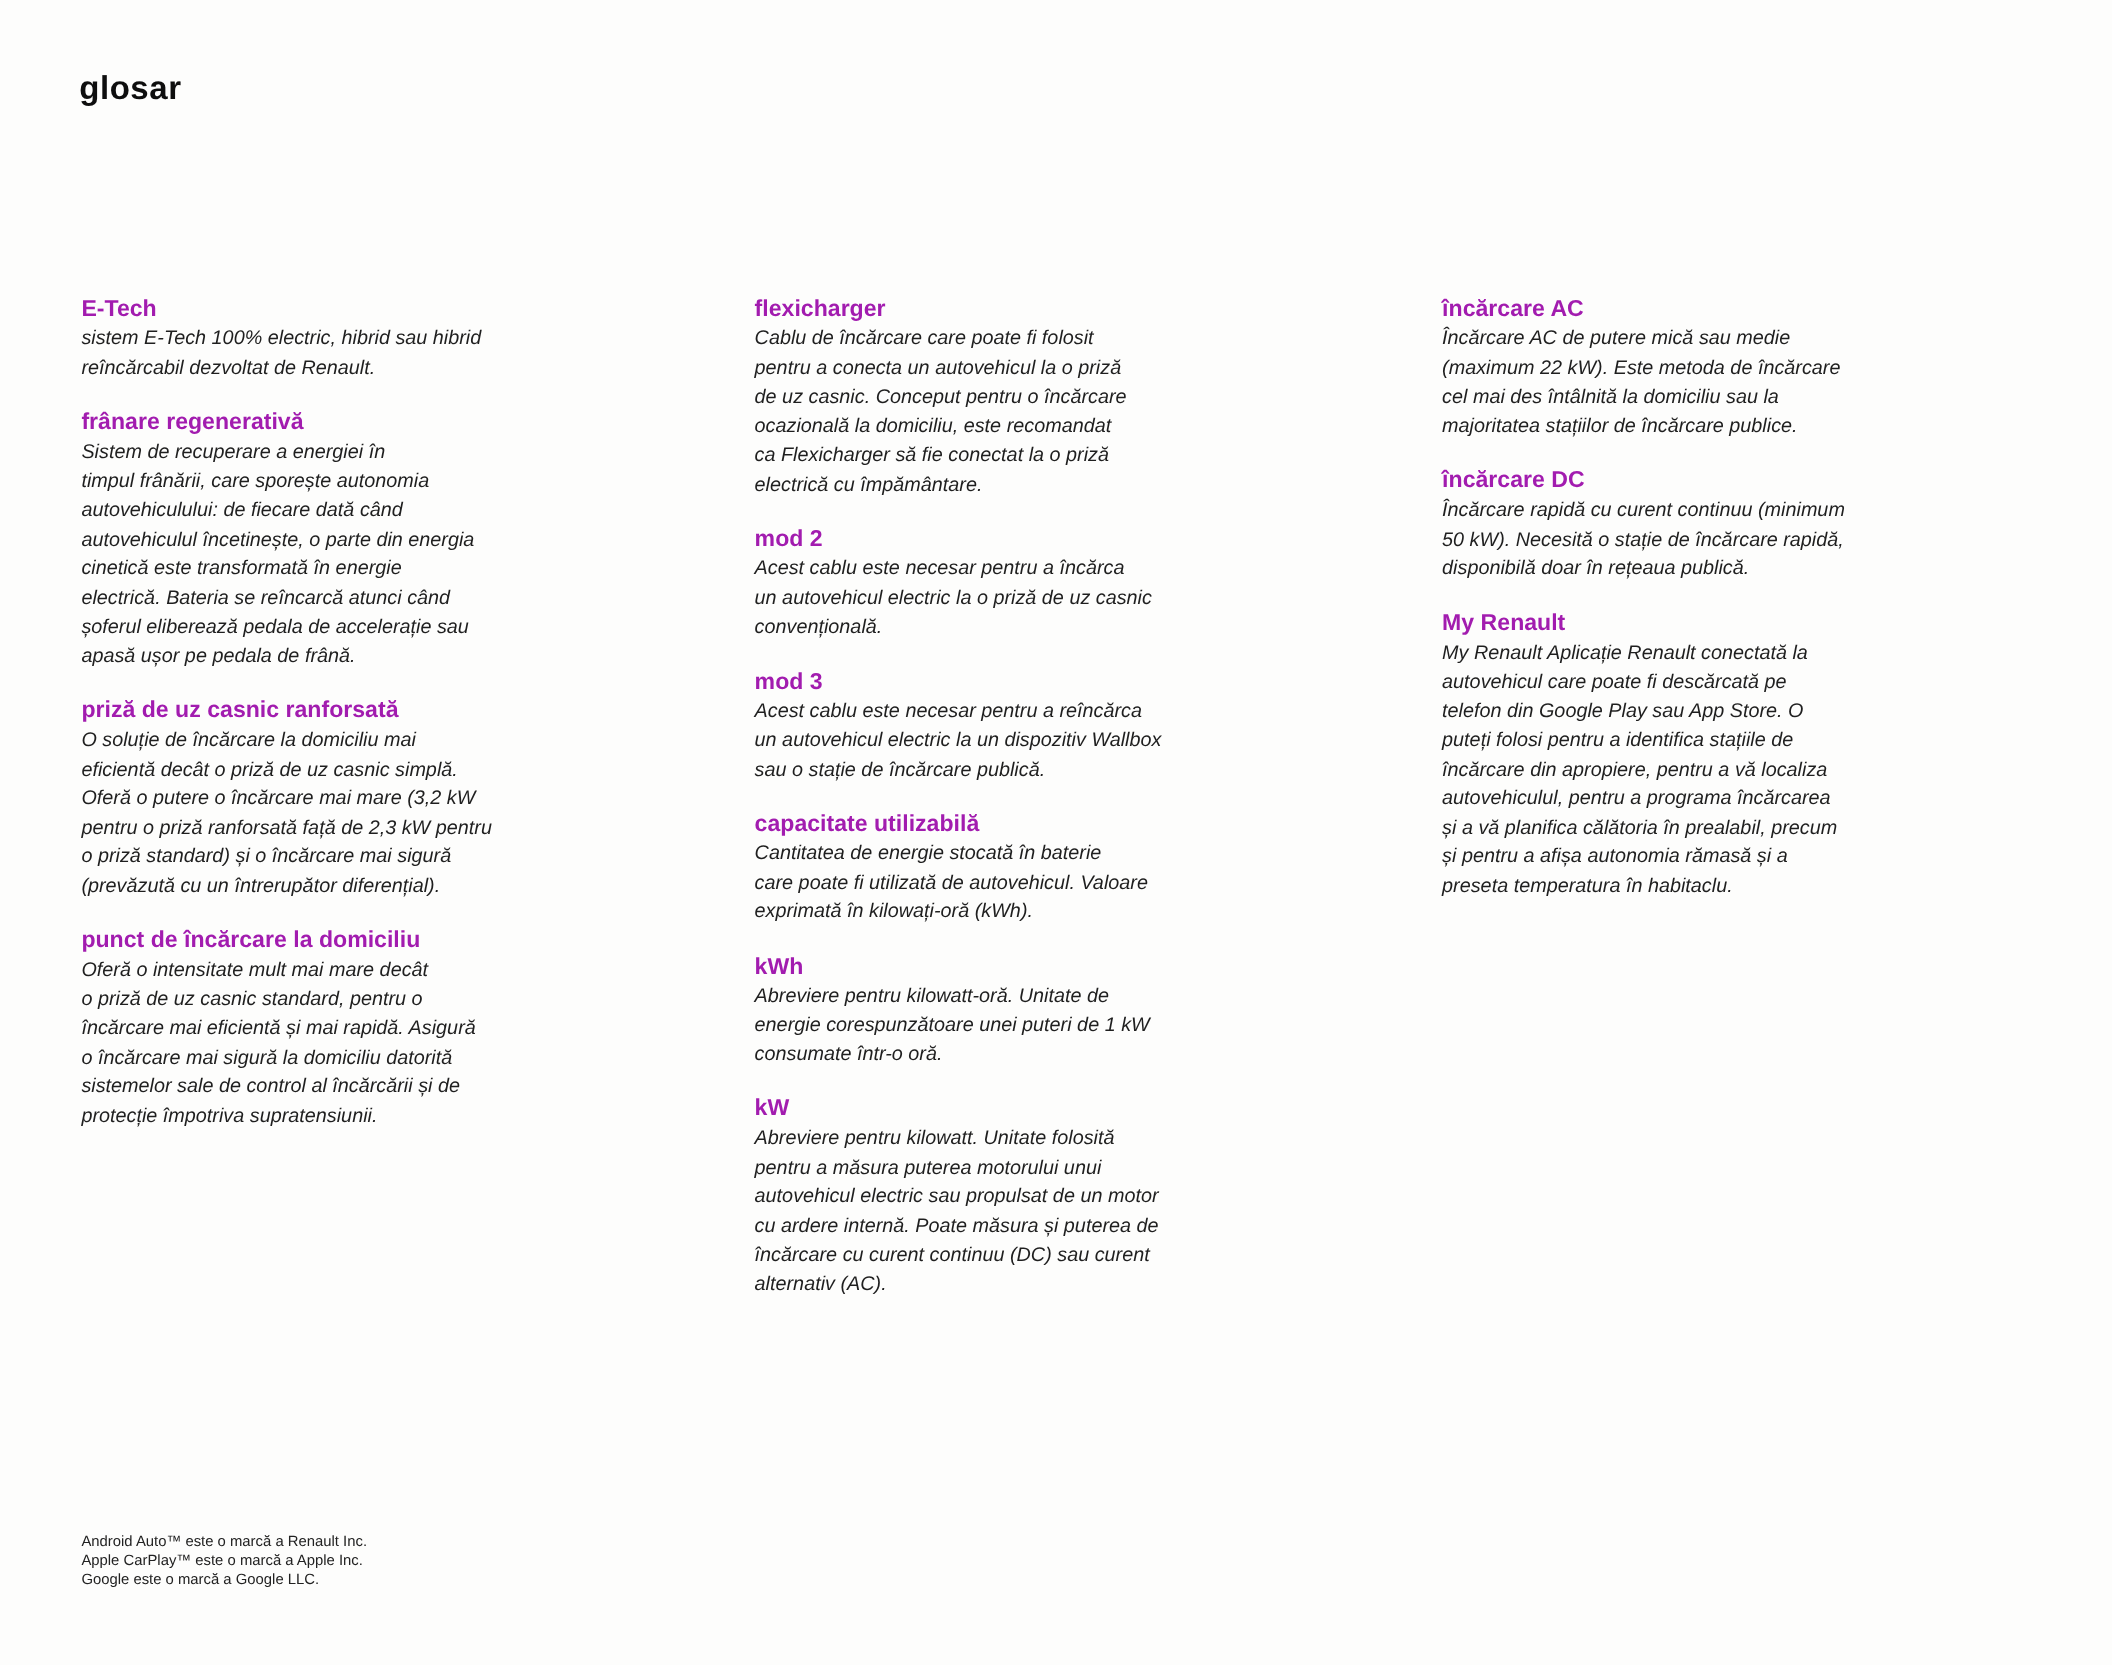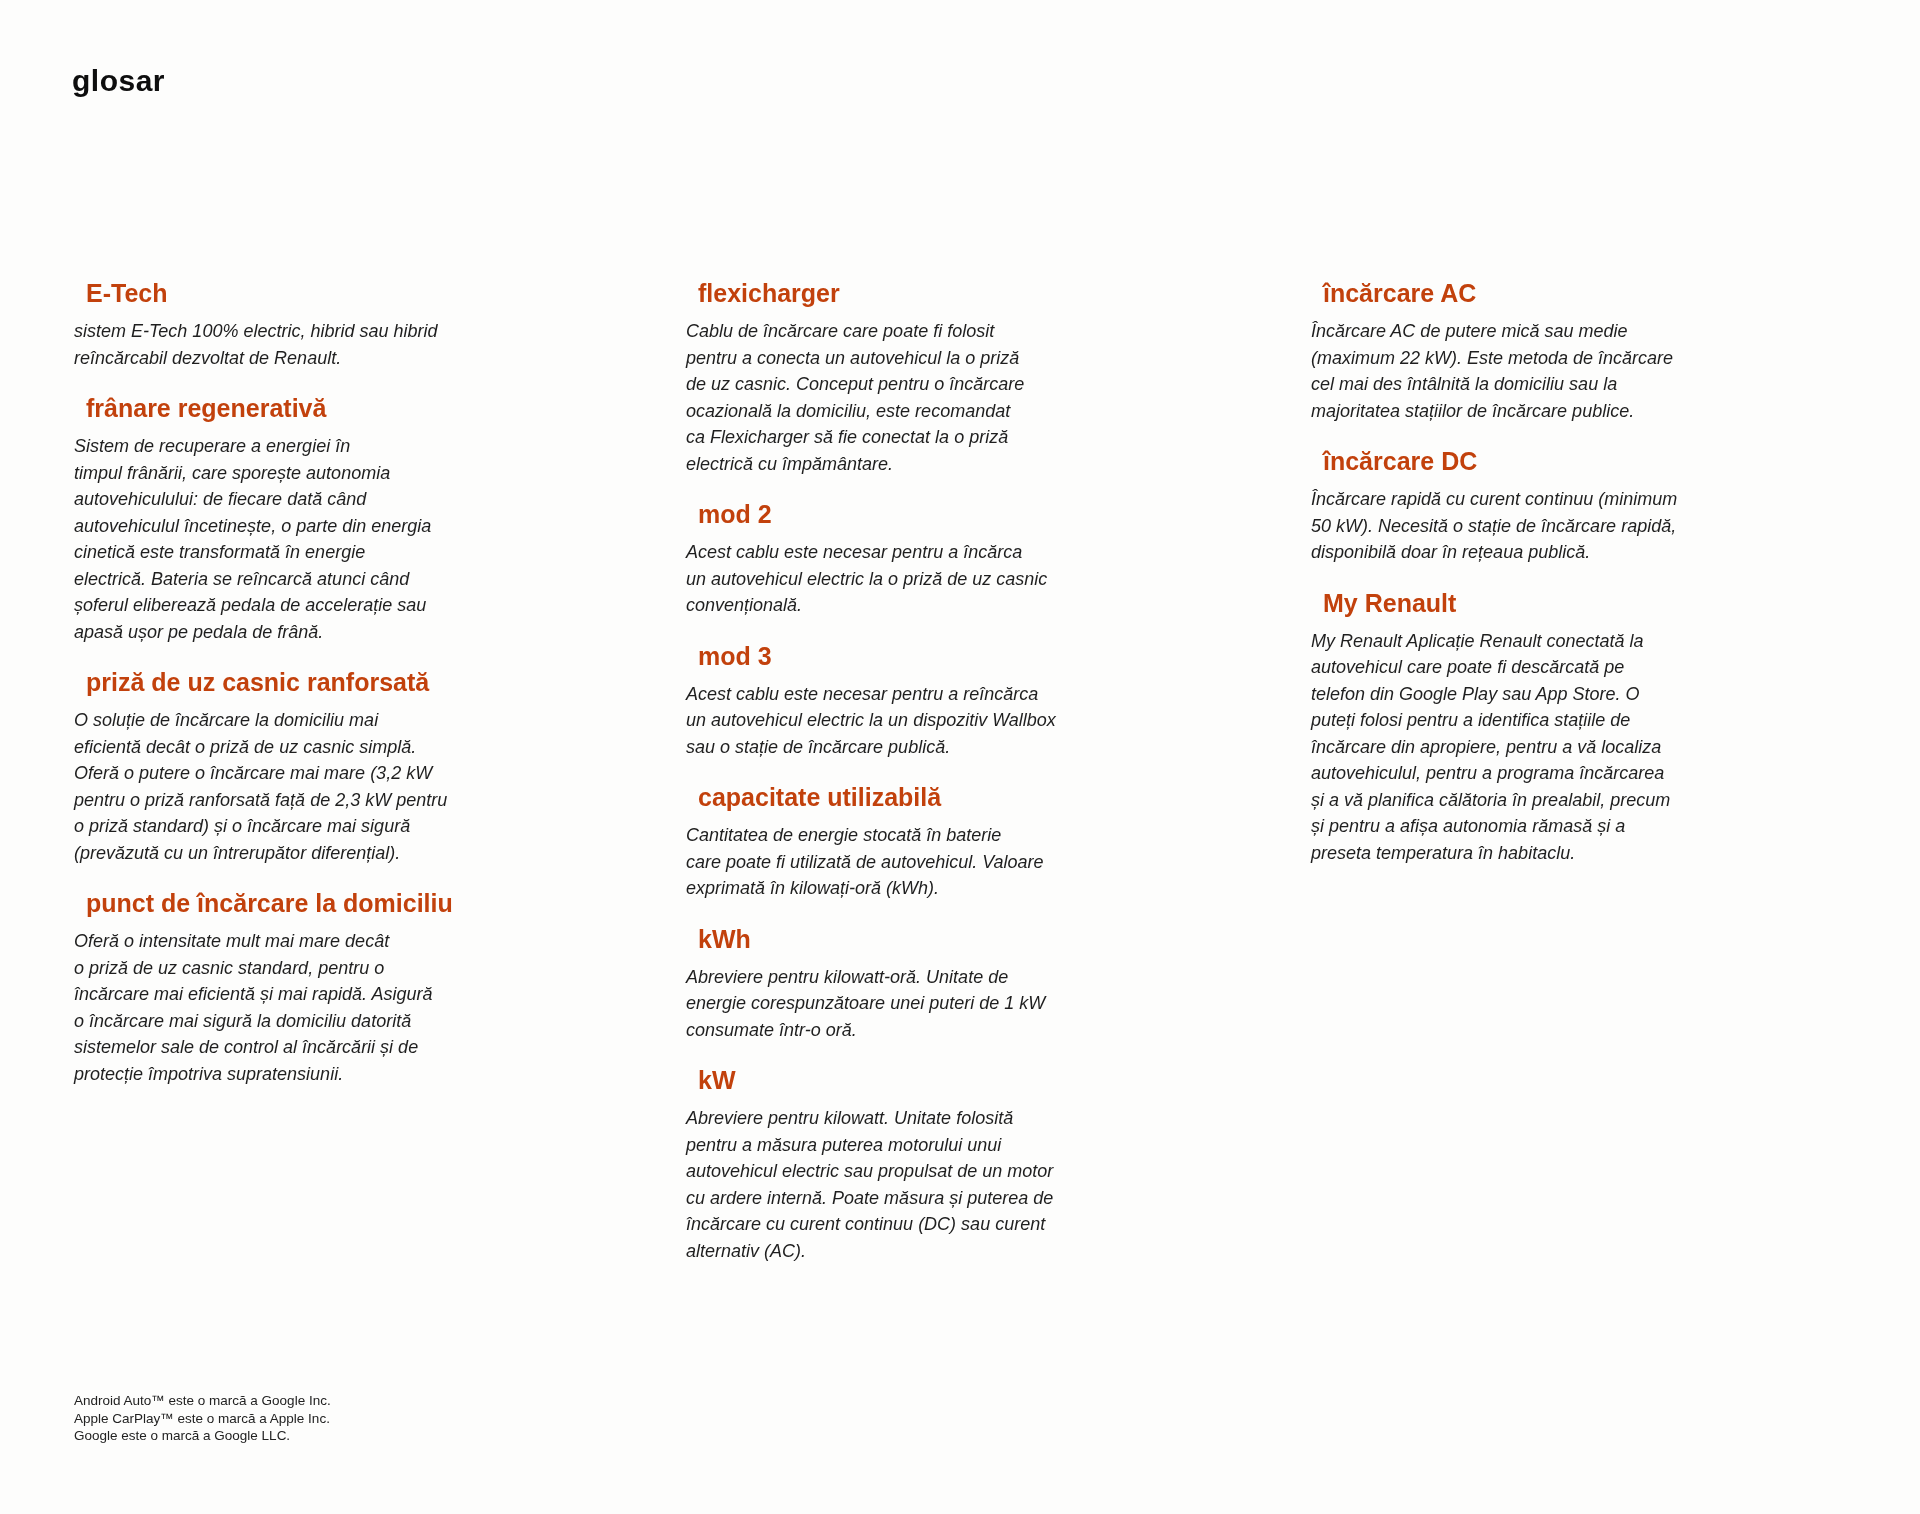--- a/index.html
+++ b/index.html
@@ -32,25 +32,25 @@
     position: absolute;
     top: 268px;
   }
   .col-1 { left: 74px;   width: 500px; }
   .col-2 { left: 686px;  width: 530px; }
   .col-3 { left: 1311px; width: 570px; }
   .entry {
     margin: 0 0 24px 0;
   }
   .term {
-    margin: 12px;
-    font-size: 25px;
+    margin: 0;
+    font-size: 21px;
     line-height: 26px;
     font-weight: 700;
-    color: #c2410c;
+    color: #a21caf;
   }
   .def {
     margin: 0;
     font-size: 18px;
     line-height: 26.5px;
     font-weight: 400;
     white-space: pre-line;
     color: #1f1f1f;
     font-style: italic;
   }
@@ -174,18 +174,18 @@
 puteți folosi pentru a identifica stațiile de
 încărcare din apropiere, pentru a vă localiza
 autovehiculul, pentru a programa încărcarea
 și a vă planifica călătoria în prealabil, precum
 și pentru a afișa autonomia rămasă și a
 preseta temperatura în habitaclu.</p>
     </section>
   </div>
 
   <div class="page-footer">
-    <div>Android Auto™ este o marcă a Google Inc.</div>
+    <div>Android Auto™ este o marcă a Renault Inc.</div>
     <div>Apple CarPlay™ este o marcă a Apple Inc.</div>
     <div>Google este o marcă a Google LLC.</div>
   </div>
 
 </div>
 
 </body></html>

